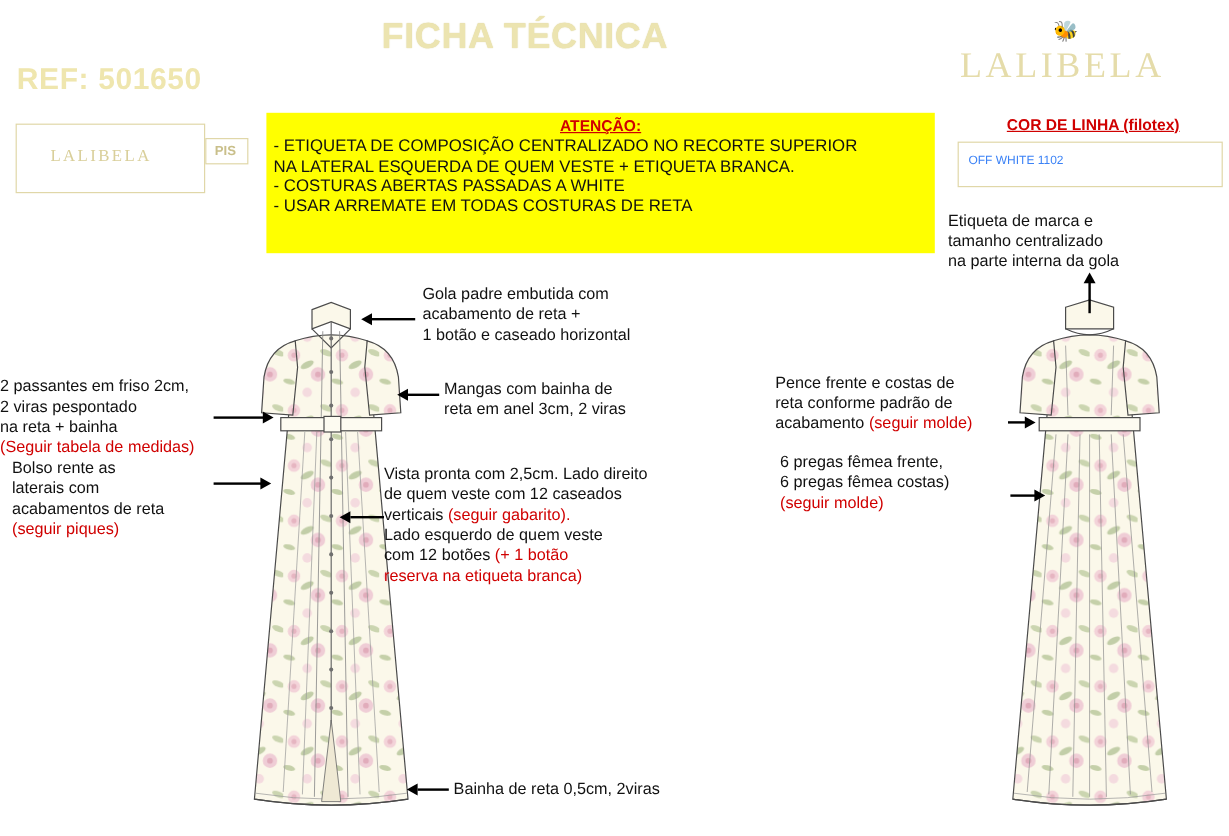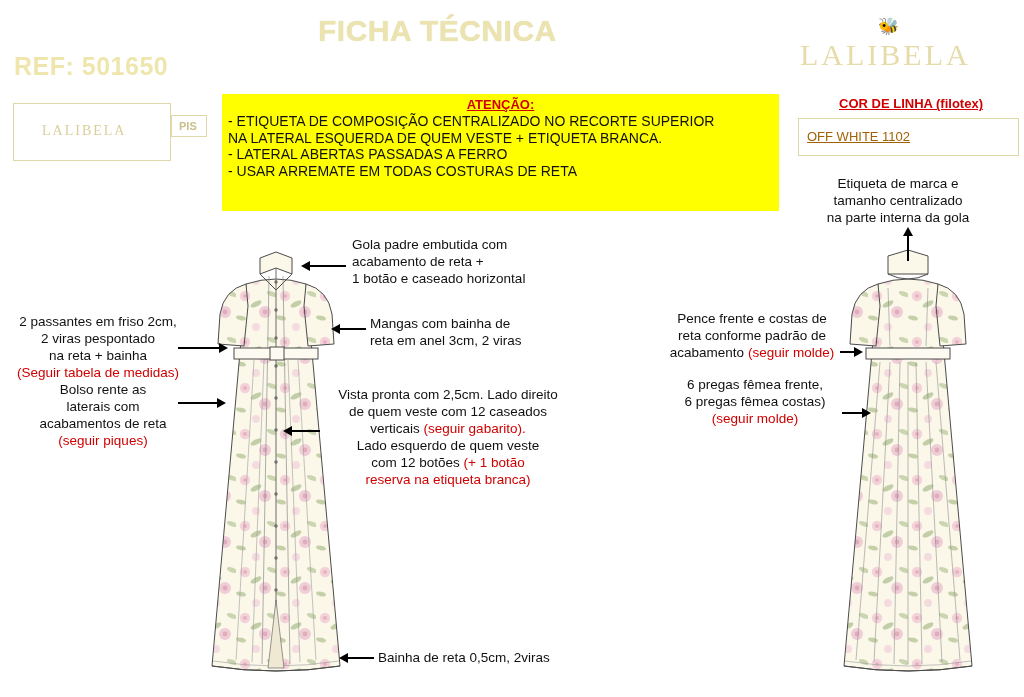--- a/index.html
+++ b/index.html
@@ -114,33 +114,32 @@
   .colorbox .cbody {
     position: absolute;
     left: 0; top: 22px;
     width: 221px; height: 38px;
     border: 1px solid #e0d7a8;
     background: #fff;
   }
   .colorbox .cbody span {
     position: absolute;
     left: 8px; top: 10px;
-    font-size: 13px;
-    color: #a16207;
-    text-decoration: underline;
+    font-size: 10px;
+    color: #3b82f6;
   }
 
   
   .note {
     font-size: 13.5px;
     color: #111;
     line-height: 17px;
   }
   .note .red { color: #d00000; }
-  .ta-c { text-align: center; }
+  .ta-c { text-align: left; }
   .ta-l { text-align: left; }
 
   
   .arrow-line {
     background: #000;
     height: 1.5px;
   }
   .arrow-head {
     width: 0; height: 0;
     border-top: 5px solid transparent;
@@ -174,21 +173,21 @@
     <span class="bname">LALIBELA</span>
   </div>
   <div class="abs pisbox">
     <span>PIS</span>
   </div>
 
   <div class="abs attn">
     <div class="atitle">ATENÇÃO:</div>
     <div class="aline">- ETIQUETA DE COMPOSIÇÃO CENTRALIZADO NO RECORTE SUPERIOR</div>
     <div class="aline">NA LATERAL ESQUERDA DE QUEM VESTE + ETIQUETA BRANCA.</div>
-    <div class="aline">- LATERAL ABERTAS PASSADAS A FERRO</div>
+    <div class="aline">- COSTURAS ABERTAS PASSADAS A WHITE</div>
     <div class="aline">- USAR ARREMATE EM TODAS COSTURAS DE RETA</div>
   </div>
 
   <div class="abs colorbox">
     <div class="chead">COR DE LINHA (filotex)</div>
     <div class="cbody">
       <span>OFF WHITE 1102</span>
     </div>
   </div>
 

